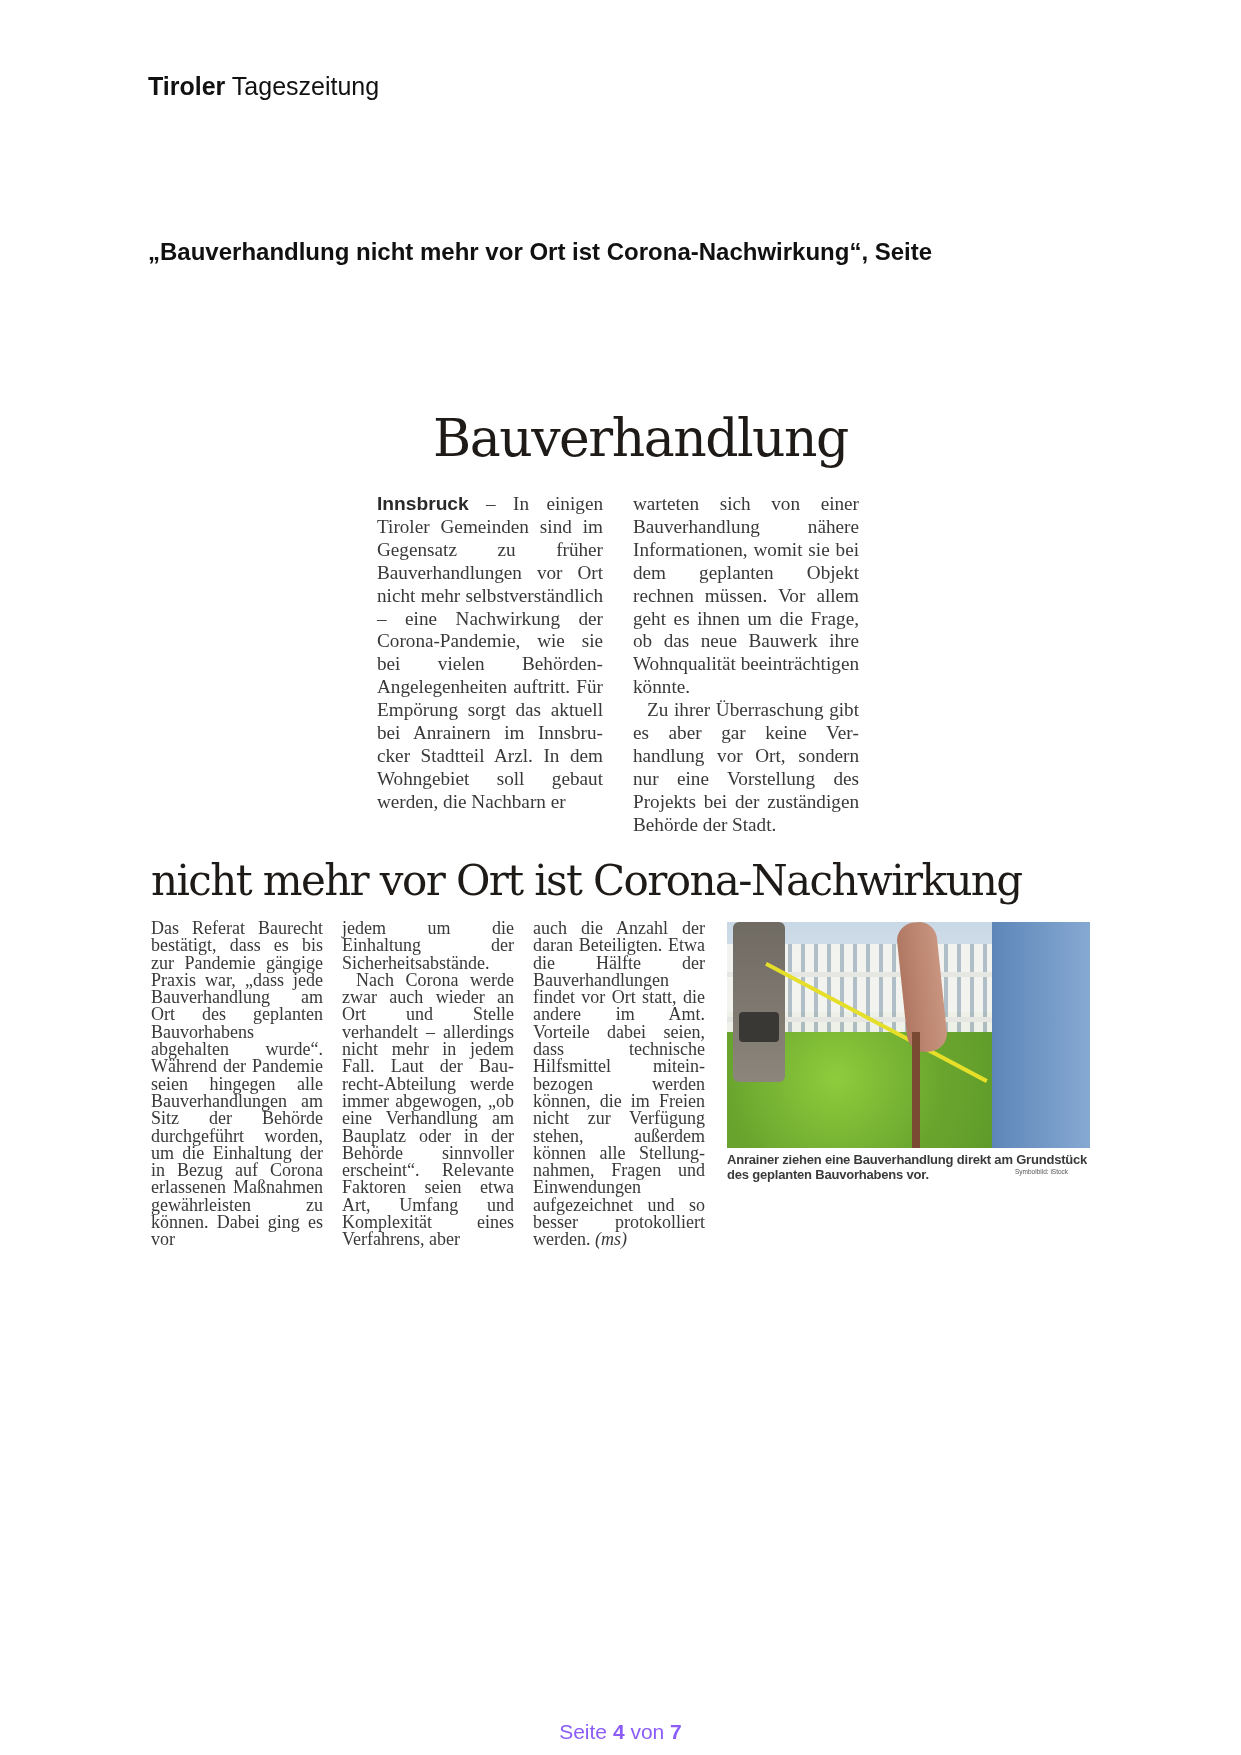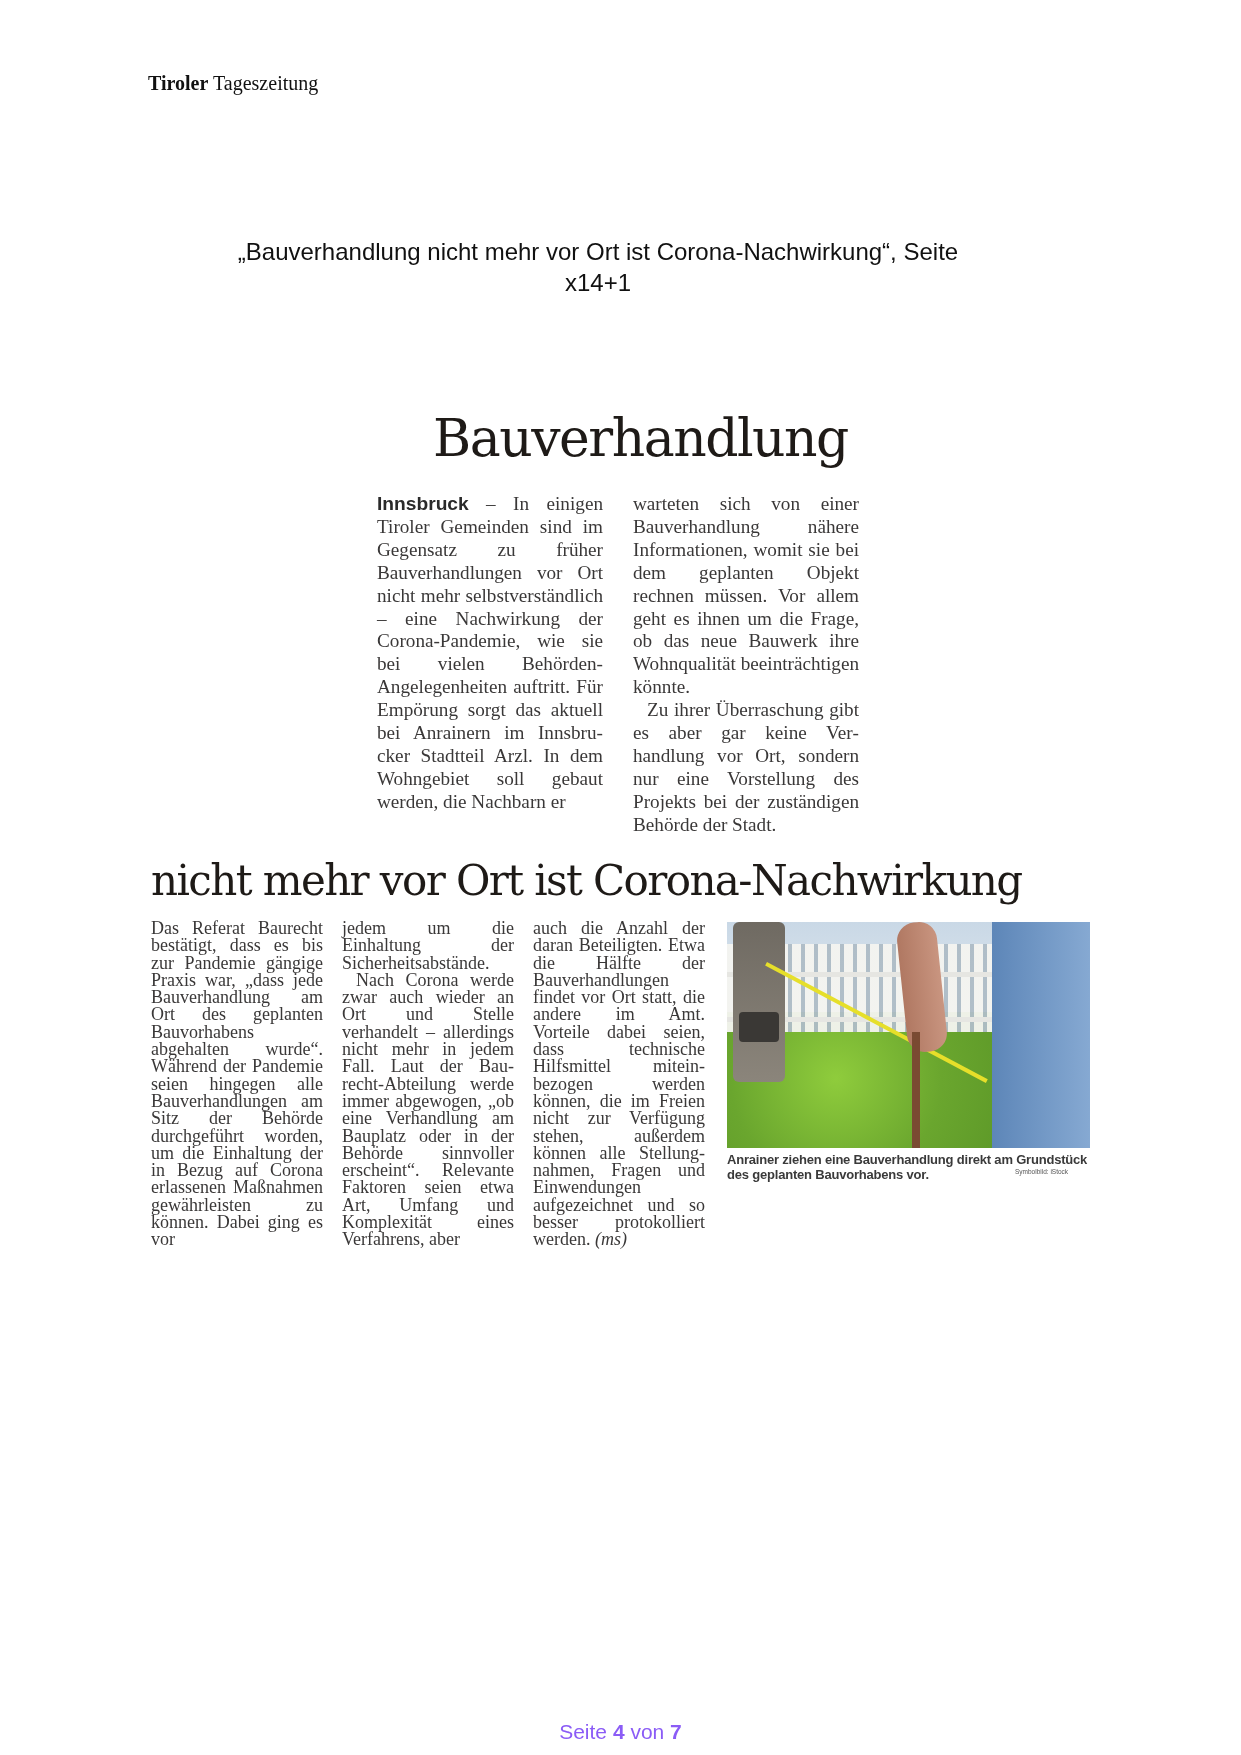--- a/index.html
+++ b/index.html
@@ -1,22 +1,22 @@
 <!DOCTYPE html>
 <html><head>
 <meta charset="utf-8">
 <style>
   html, body { margin: 0; padding: 0; background: #ffffff; }
   body { width: 1241px; height: 1755px; position: relative; overflow: hidden; color: #000; }
   .abs { position: absolute; }
 
-  .pub { left: 148px; top: 72px; font-family: Liberation Serif, serif; font-size: 20px; color: #111; }
+  .pub { left: 148px; top: 72px; font-family: Liberation Sans, sans-serif; font-size: 25px; color: #111; }
   .pub b { font-weight: bold; }
 
-  .doc-title { left: 148px; top: 236px; width: 900px; font-family: "Liberation Sans", sans-serif; font-size: 24px; font-weight: normal; line-height: 31px; color: #111; text-align: center; }
+  .doc-title { left: 148px; top: 236px; width: 900px; font-family: "Liberation Sans", sans-serif; font-size: 24px; font-weight: bold; line-height: 31px; color: #111; }
 
   .clip { left: 145px; top: 360px; width: 950px; height: 780px; margin-top: 48px; }
 
   .h1a { left: 288px; top: 0px; font-family: "DejaVu Serif", serif; font-size: 52px; color: #1e1a17; letter-spacing: -1.5px; white-space: nowrap; }
 
   .col { font-family: "Liberation Serif", serif; color: #3a3838; text-align: justify; hyphens: manual; }
   .top-col { font-size: 19.2px; line-height: 22.9px; width: 226px; top: 85px; }
   .top-col.c1 { left: 232px; }
   .top-col.c2 { left: 488px; }
   .top-col .dateline { font-family: Liberation Sans, sans-serif; font-weight: bold; color: #2a2a2a; }
@@ -50,21 +50,20 @@
   .footer { left: 0; width: 1241px; top: 1720px; text-align: center; font-family: "Liberation Sans", sans-serif; font-size: 21px; color: #8b5cf6; }
   .footer b { font-weight: bold; }
 </style>
 </head>
 <body>
 
 <div class="abs pub"><b>Tiroler</b><span> Tageszeitung</span></div>
 
 <div class="abs doc-title">
   <div>„Bauverhandlung nicht mehr vor Ort ist Corona-Nachwirkung“, Seite</div>
-  <div>x14+1</div>
 </div>
 
 <div class="abs clip">
   <div class="abs h1a">Bauverhandlung</div>
 
   <div class="abs col top-col c1"><span class="dateline">Innsbruck</span><span> – In einigen Tiroler Gemeinden sind im Gegensatz zu früher Bauverhandlungen vor Ort nicht mehr selbstver­ständlich – eine Nach­wirkung der Corona-Pan­demie, wie sie bei vielen Behörden-Angelegenhei­ten auftritt. Für Empö­rung sorgt das aktuell bei Anrainern im Innsbru­cker Stadtteil Arzl. In dem Wohngebiet soll gebaut werden, die Nachbarn er­</span></div>
 
   <div class="abs col top-col c2">
     <span>warteten sich von einer Bauverhandlung nähere Informationen, womit sie bei dem geplanten Objekt rechnen müssen. Vor al­lem geht es ihnen um die Frage, ob das neue Bau­werk ihre Wohnqualität beeinträchtigen könnte.</span>
     <span class="indent">Zu ihrer Überraschung gibt es aber gar keine Ver­handlung vor Ort, sondern nur eine Vorstellung des Projekts bei der zustän­digen Behörde der Stadt.</span>

